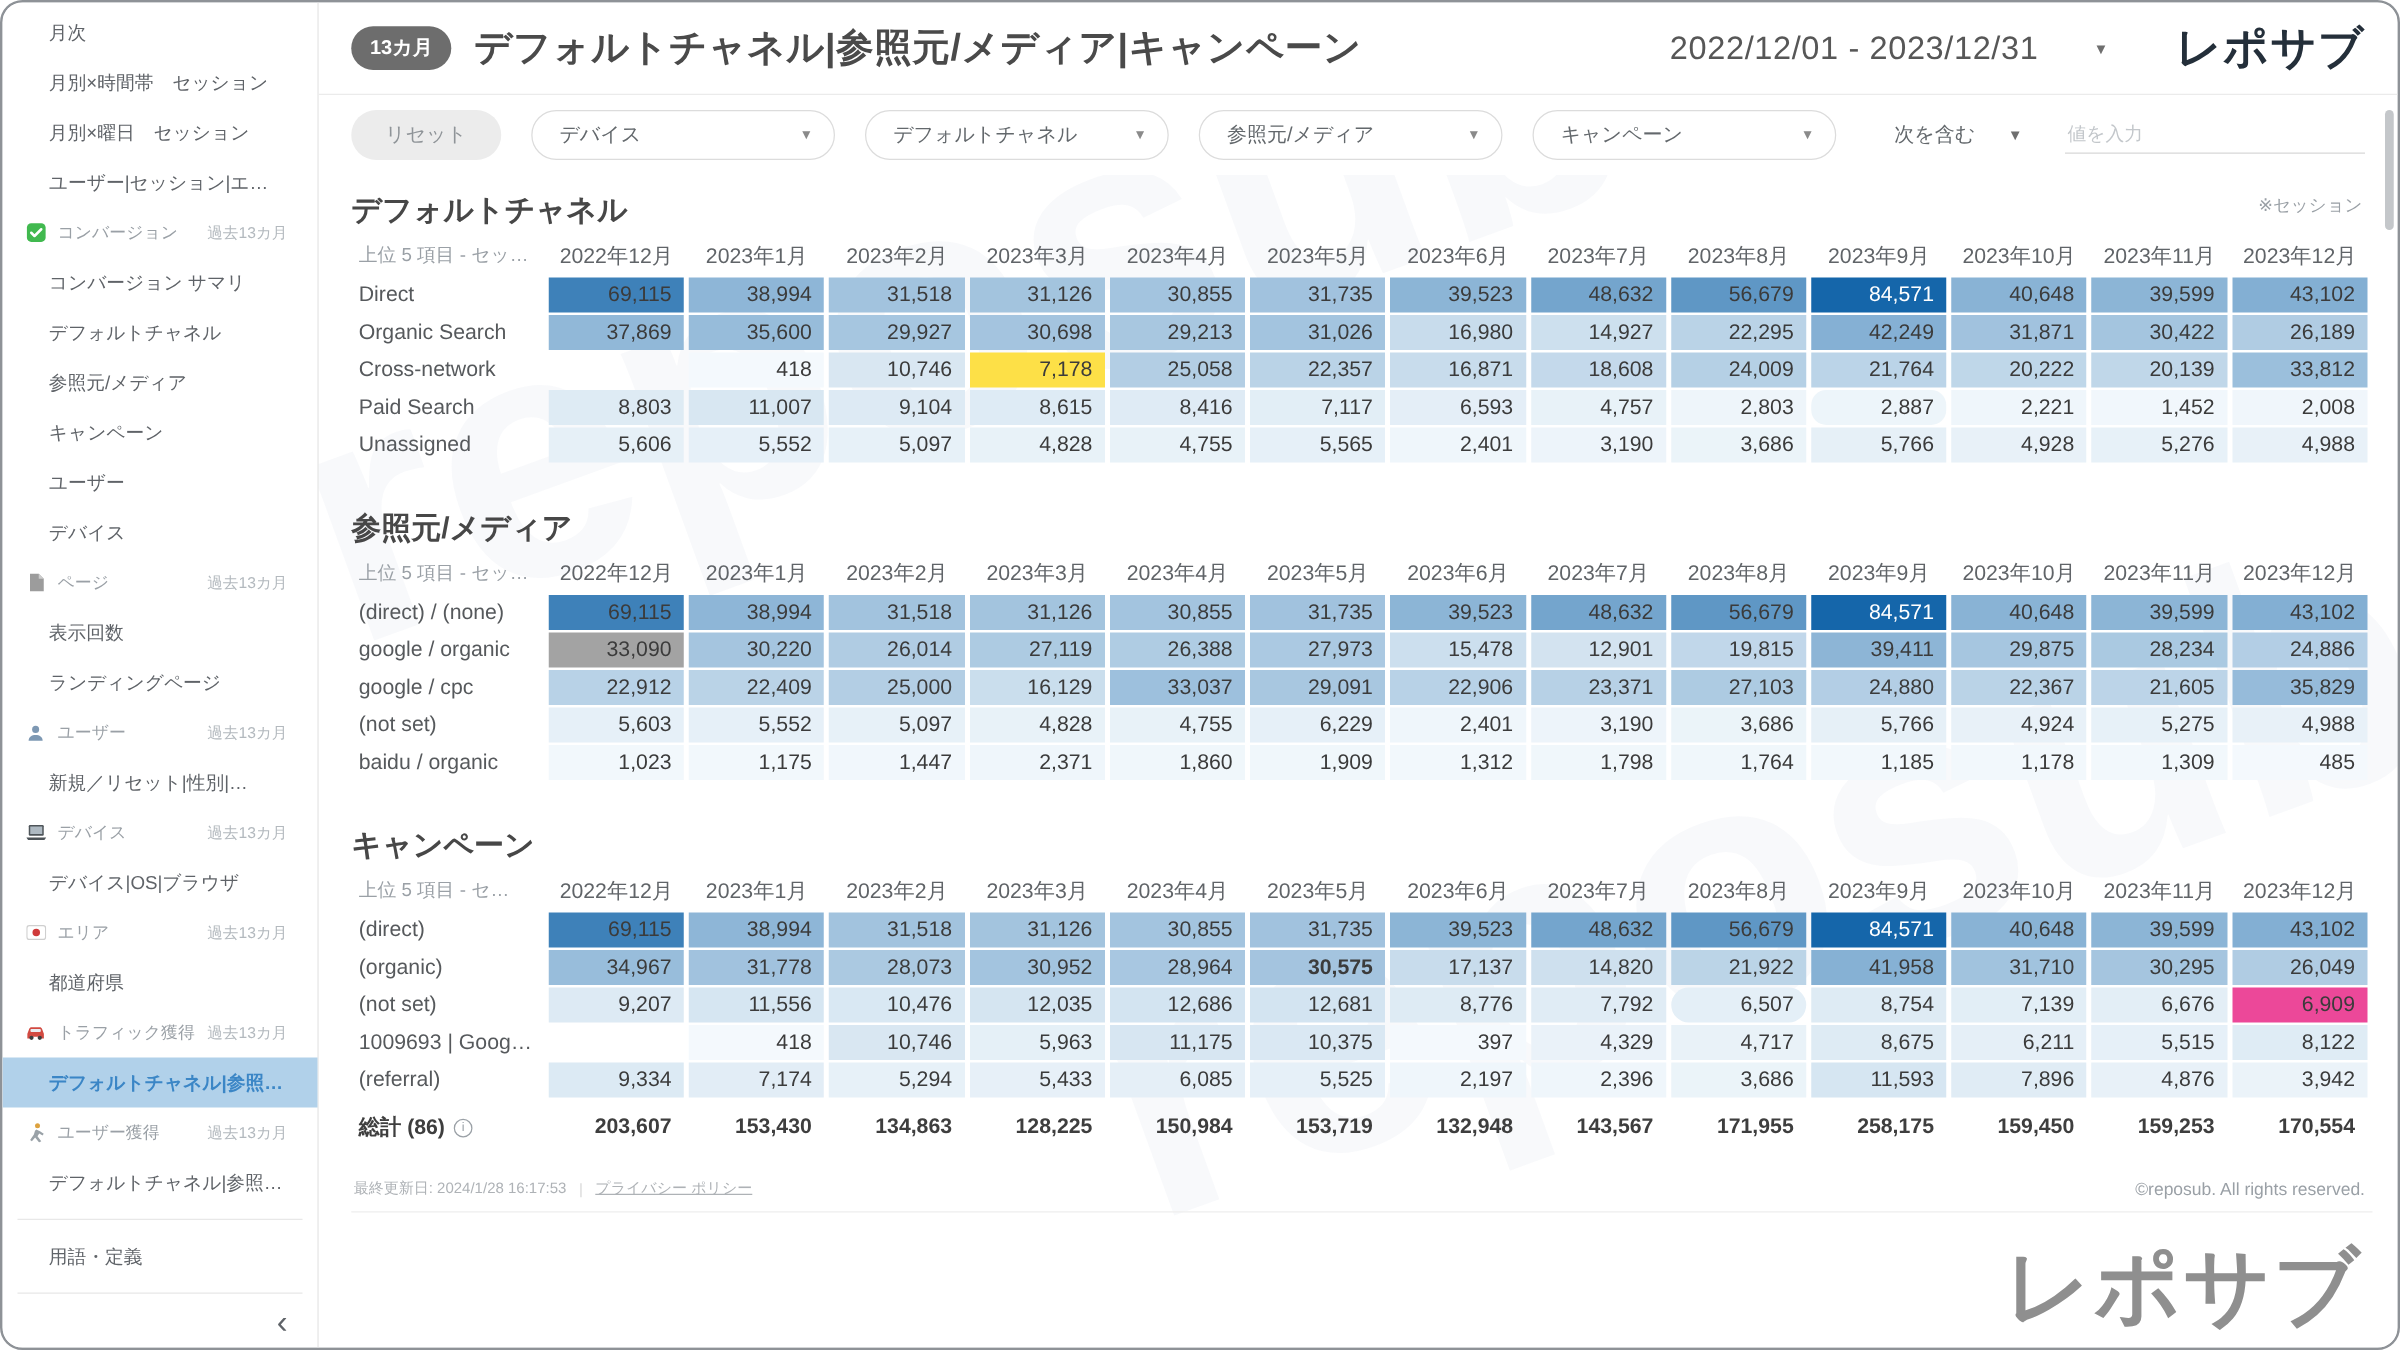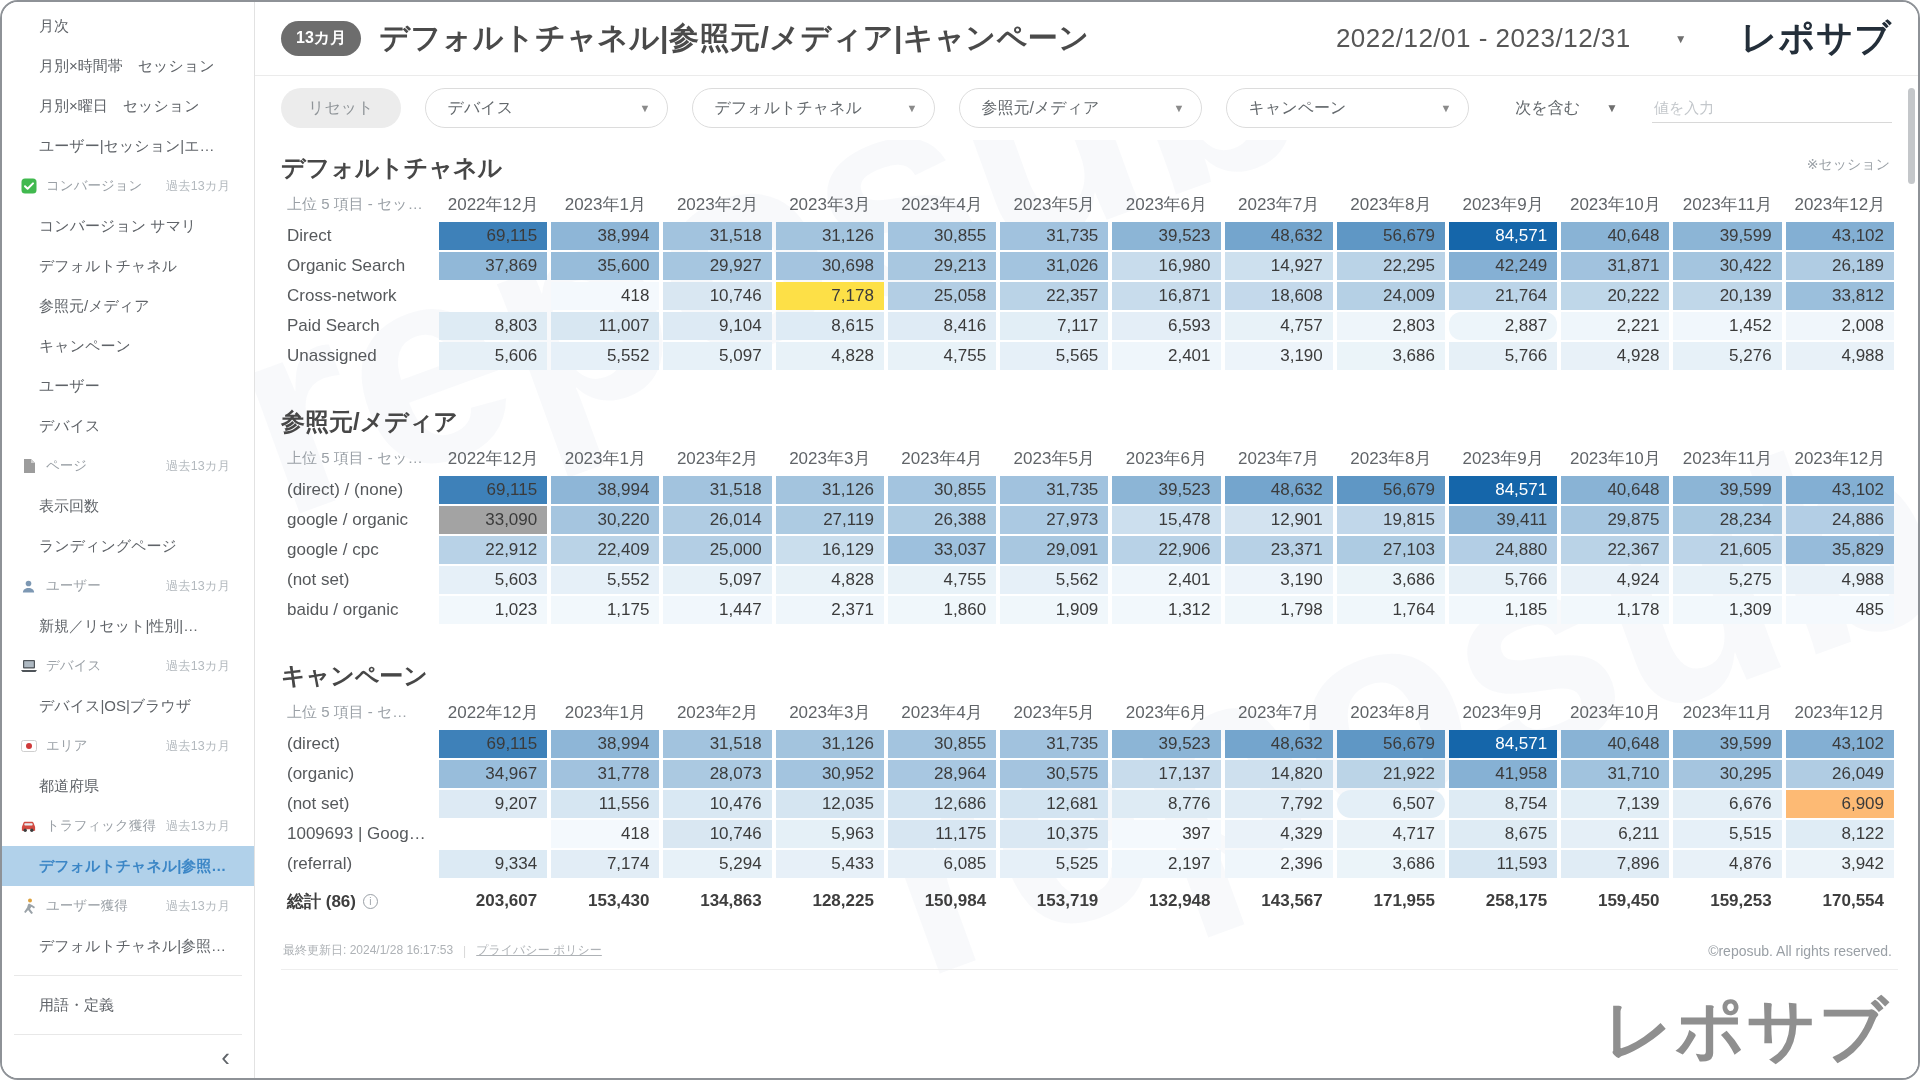--- a/index.html
+++ b/index.html
@@ -438,21 +438,21 @@
                   <td class="cell" style="background: rgb(188, 212, 232);">21,605</td>
                   <td class="cell" style="background: rgb(150, 187, 218);">35,829</td>
                 </tr>
                 <tr>
                   <td class="lbl">(not set)</td>
                   <td class="cell" style="background: rgb(230, 240, 248);">5,603</td>
                   <td class="cell" style="background: rgb(230, 240, 248);">5,552</td>
                   <td class="cell" style="background: rgb(231, 241, 248);">5,097</td>
                   <td class="cell" style="background: rgb(232, 242, 248);">4,828</td>
                   <td class="cell" style="background: rgb(232, 242, 248);">4,755</td>
-                  <td class="cell" style="background: rgb(230, 240, 248);">5,562</td>
+                  <td class="cell" style="background: rgb(230, 240, 248);">6,229</td>
                   <td class="cell" style="background: rgb(239, 246, 251);">2,401</td>
                   <td class="cell" style="background: rgb(237, 244, 250);">3,190</td>
                   <td class="cell" style="background: rgb(235, 244, 249);">3,686</td>
                   <td class="cell" style="background: rgb(230, 240, 247);">5,766</td>
                   <td class="cell" style="background: rgb(232, 241, 248);">4,924</td>
                   <td class="cell" style="background: rgb(231, 241, 248);">5,275</td>
                   <td class="cell" style="background: rgb(232, 241, 248);">4,988</td>
                 </tr>
                 <tr>
                   <td class="lbl">baidu / organic</td>
@@ -511,21 +511,21 @@
                   <td class="cell" style="background: rgb(140, 181, 214);">39,599</td>
                   <td class="cell" style="background: rgb(131, 175, 211);">43,102</td>
                 </tr>
                 <tr>
                   <td class="lbl">(organic)</td>
                   <td class="cell" style="background: rgb(152, 189, 219);">34,967</td>
                   <td class="cell" style="background: rgb(161, 194, 222);">31,778</td>
                   <td class="cell" style="background: rgb(171, 201, 225);">28,073</td>
                   <td class="cell" style="background: rgb(163, 196, 223);">30,952</td>
                   <td class="cell" style="background: rgb(168, 199, 225);">28,964</td>
-                  <td class="cell" style="background: rgb(164, 196, 223);">30,575</td>
+                  <td class="cell" style="background: rgb(164, 196, 223); font-weight: bold;">30,575</td>
                   <td class="cell" style="background: rgb(200, 220, 236);">17,137</td>
                   <td class="cell" style="background: rgb(206, 224, 238);">14,820</td>
                   <td class="cell" style="background: rgb(187, 212, 231);">21,922</td>
                   <td class="cell" style="background: rgb(134, 177, 212);">41,958</td>
                   <td class="cell" style="background: rgb(161, 195, 222);">31,710</td>
                   <td class="cell" style="background: rgb(165, 197, 223);">30,295</td>
                   <td class="cell" style="background: rgb(176, 204, 227);">26,049</td>
                 </tr>
                 <tr>
                   <td class="lbl">(not set)</td>
@@ -534,21 +534,21 @@
                   <td class="cell" style="background: rgb(217, 232, 243);">10,476</td>
                   <td class="cell" style="background: rgb(213, 229, 241);">12,035</td>
                   <td class="cell" style="background: rgb(211, 228, 241);">12,686</td>
                   <td class="cell" style="background: rgb(211, 228, 241);">12,681</td>
                   <td class="cell" style="background: rgb(222, 235, 244);">8,776</td>
                   <td class="cell" style="background: rgb(224, 236, 245);">7,792</td>
                   <td class="cell" style="background: rgb(228, 239, 247); border-radius: 14px;">6,507</td>
                   <td class="cell" style="background: rgb(222, 235, 244);">8,754</td>
                   <td class="cell" style="background: rgb(226, 238, 246);">7,139</td>
                   <td class="cell" style="background: rgb(227, 238, 246);">6,676</td>
-                  <td class="cell" style="background: #fdba74;">6,909</td>
+                  <td class="cell" style="background: #ec4899;">6,909</td>
                 </tr>
                 <tr>
                   <td class="lbl">1009693 | Goog…</td>
                   <td class="cell"></td>
                   <td class="cell" style="background: rgb(244, 249, 253);">418</td>
                   <td class="cell" style="background: rgb(217, 231, 242);">10,746</td>
                   <td class="cell" style="background: rgb(229, 240, 247);">5,963</td>
                   <td class="cell" style="background: rgb(215, 230, 242);">11,175</td>
                   <td class="cell" style="background: rgb(218, 232, 243);">10,375</td>
                   <td class="cell" style="background: rgb(244, 249, 253);">397</td>

